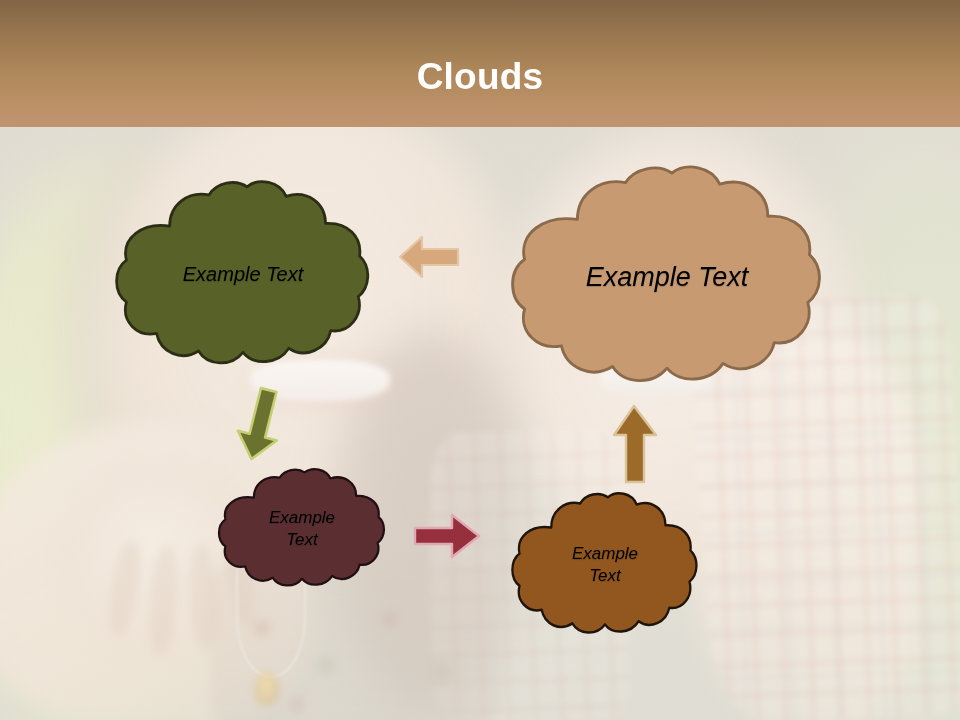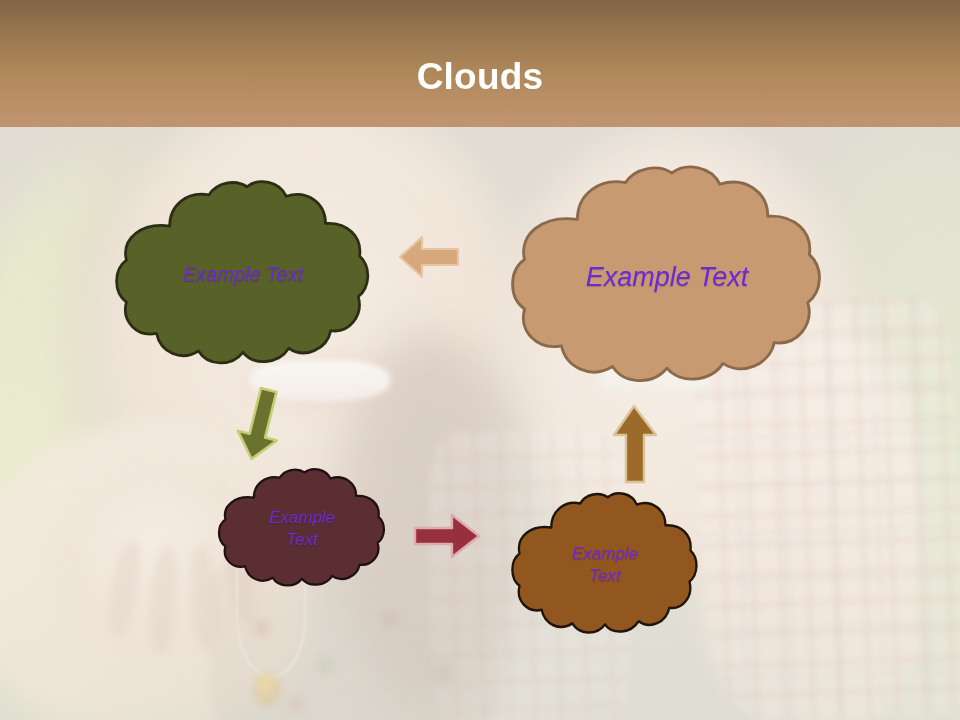--- a/index.html
+++ b/index.html
@@ -207,21 +207,21 @@
     position: absolute;
     display: flex;
     align-items: center;
     justify-content: center;
     text-align: center;
   }
   .cloud svg { position: absolute; left: 0; top: 0; width: 100%; height: 100%; overflow: visible; }
   .cloud .cloud-label {
     position: relative;
     z-index: 2;
-    color: #6d28d9;
+    color: #000000;
     font-style: italic;
     line-height: 1.28;
     white-space: pre-line;
     text-shadow: 0 1px 1px rgba(0,0,0,0.18);
   }
 
   #cloud-green  { left: 112px; top: 180px;  width: 262px; height: 190px; }
   #cloud-green  .cloud-label { font-size: 20px; }
 
   #cloud-tan    { left: 507px; top: 165px;  width: 320px; height: 224px; }

